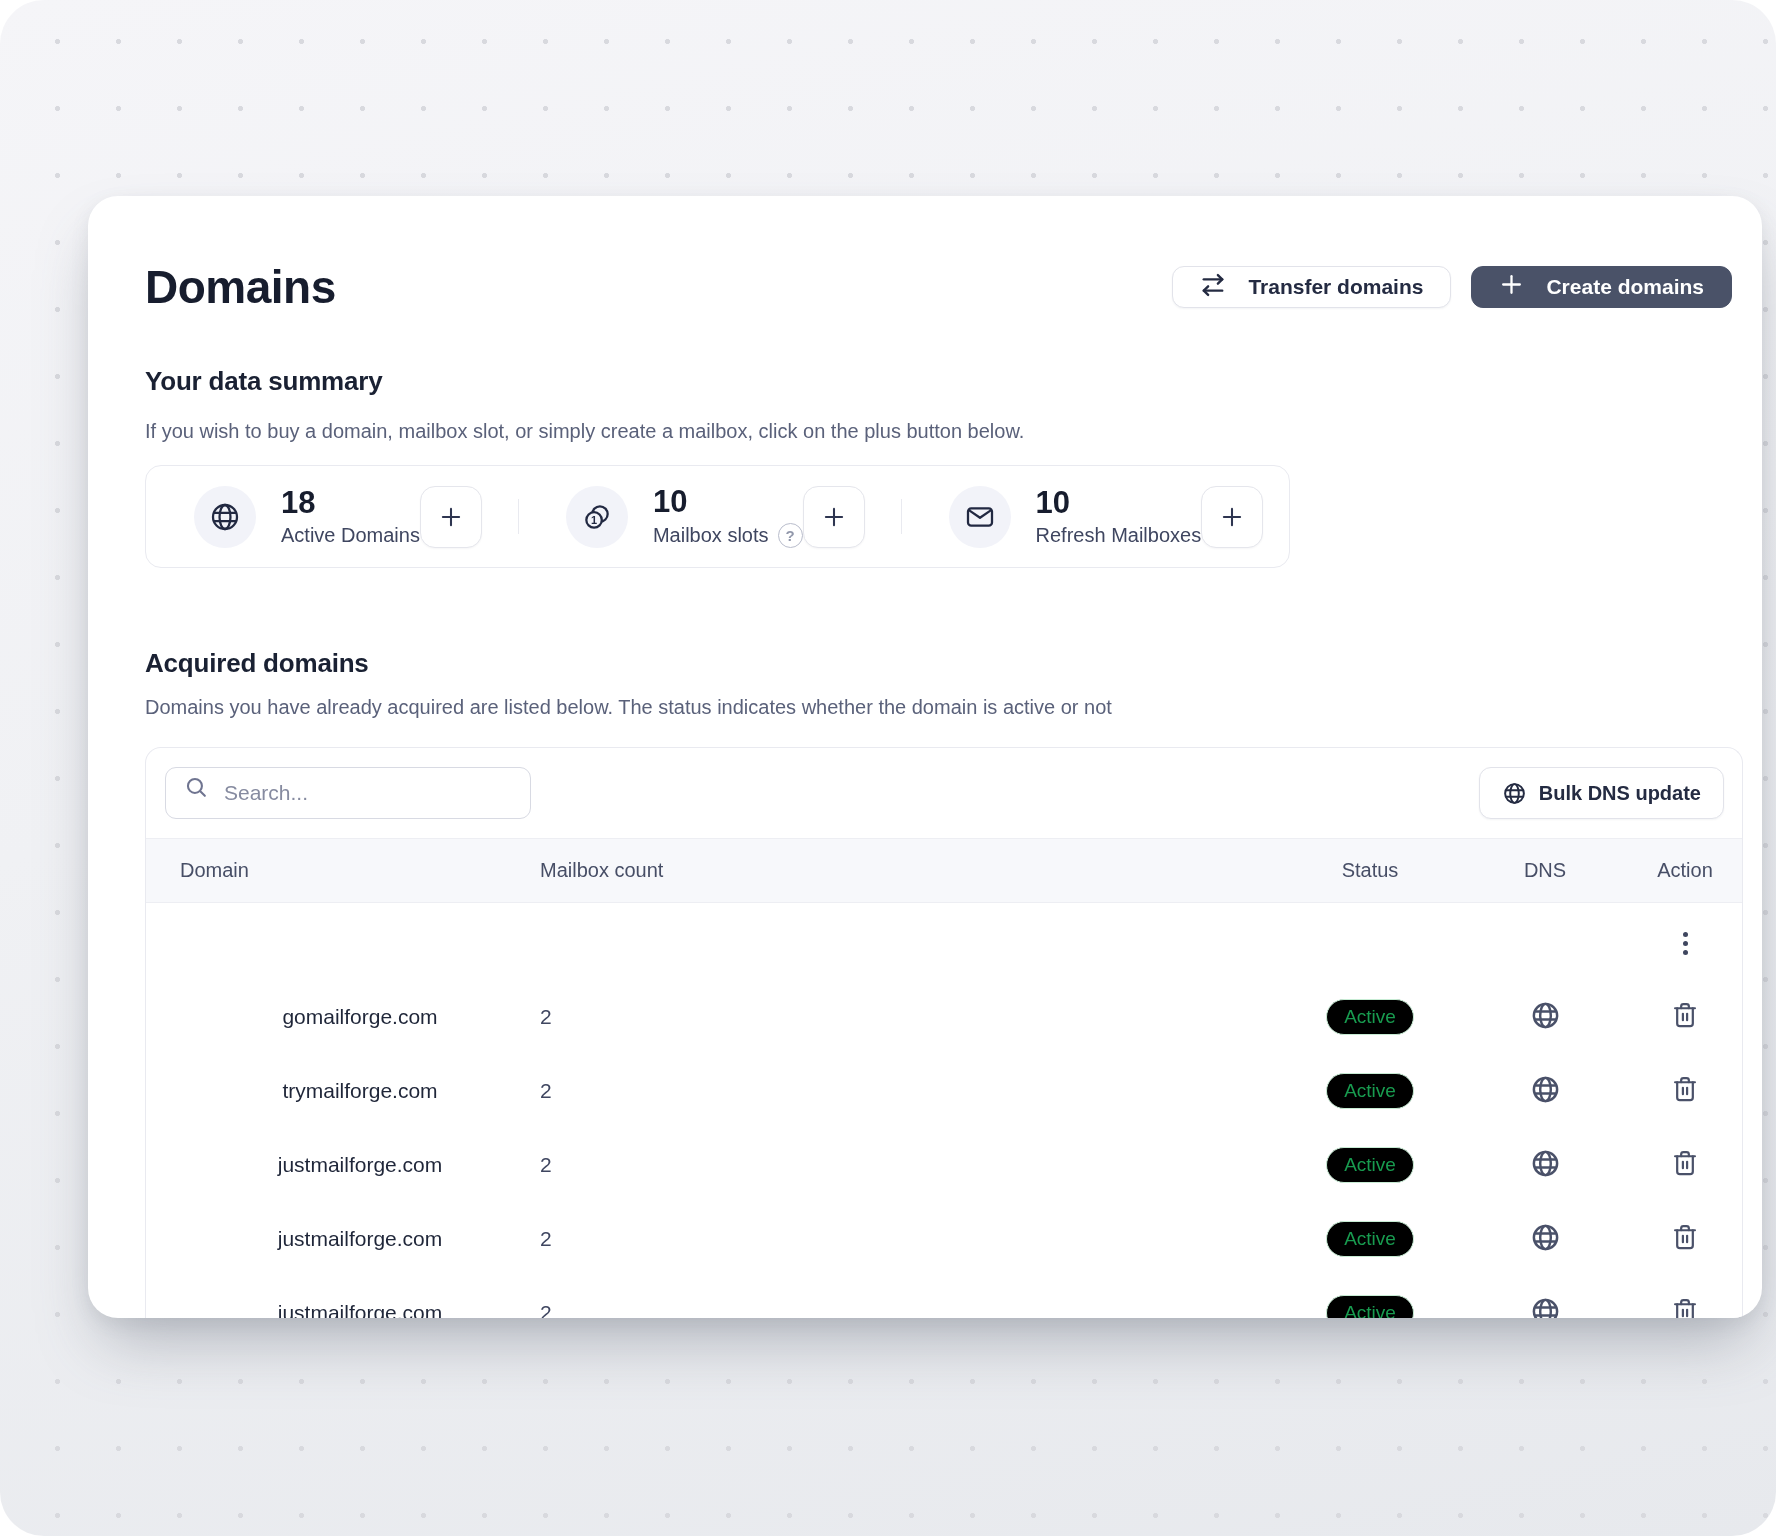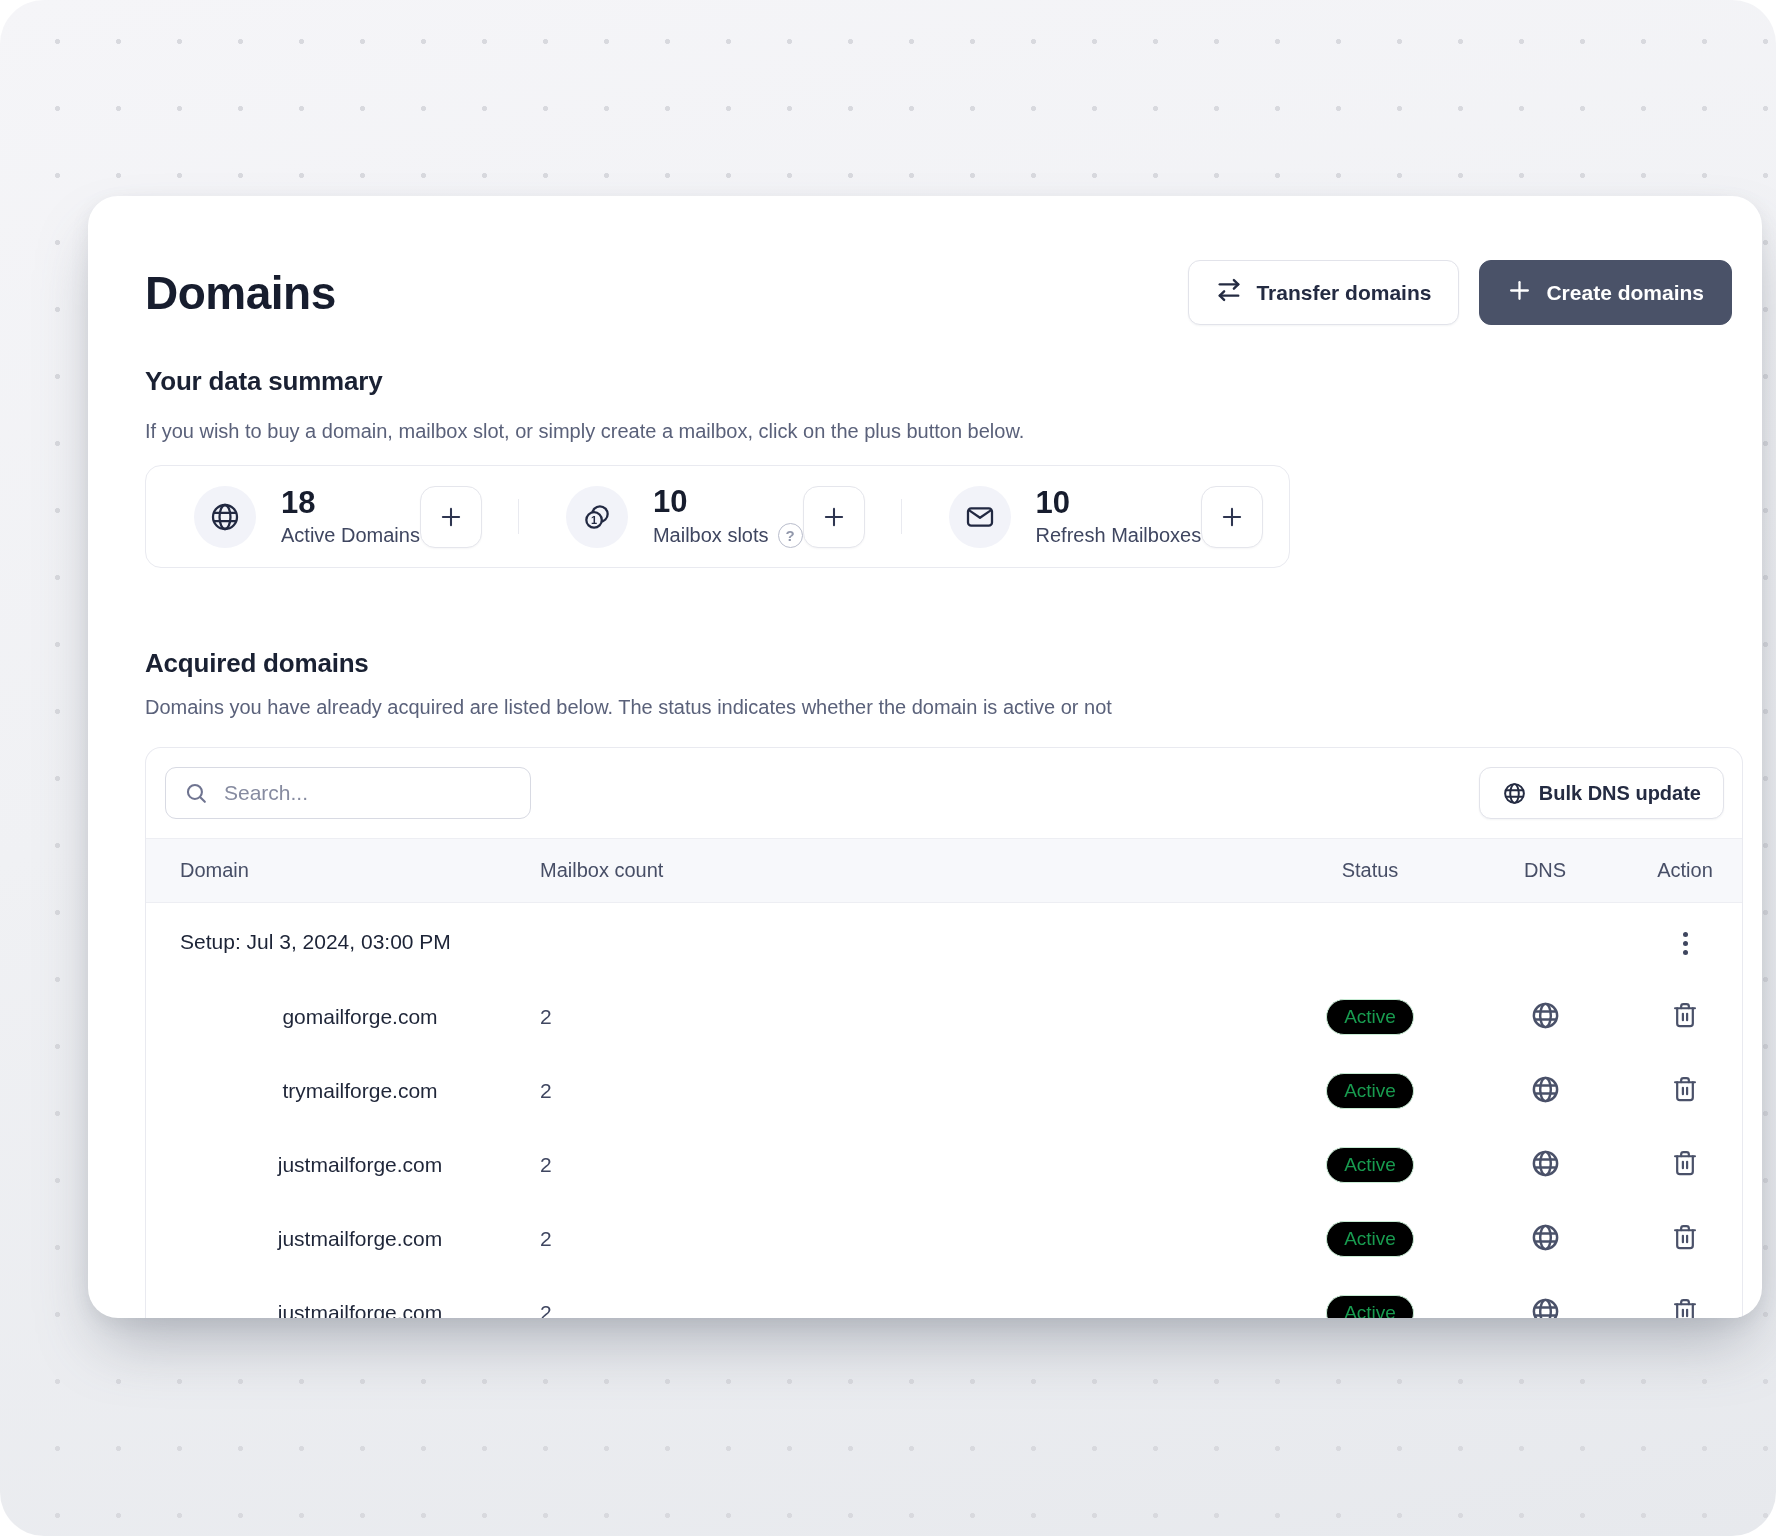--- a/index.html
+++ b/index.html
@@ -13,21 +13,21 @@
 
   
   .main-card{position:absolute;left:88px;top:196px;width:1674px;height:1122px;background:#ffffff;
     border-radius:30px;overflow:hidden;
     box-shadow:0 34px 64px -14px rgba(88,94,110,.40),0 6px 18px rgba(88,94,110,.10);}
 
   
   .page-header{position:absolute;left:57px;right:30px;top:64px;display:flex;align-items:center;justify-content:space-between;}
   .page-title{font-size:46px;font-weight:700;color:#171d2e;letter-spacing:-.5px;}
   .hdr-actions{display:flex;gap:20px;}
-  .btn{display:inline-flex;align-items:center;gap:14px;height:65px;padding:0 27px;border-radius:12px;
+  .btn{display:inline-flex;align-items:center;gap:22px;height:42px;padding:0 27px;border-radius:12px;
     font-size:21px;font-weight:700;cursor:pointer;user-select:none;box-sizing:border-box;}
   .btn-light{background:#ffffff;border:1.5px solid #e2e3ea;color:#242b42;box-shadow:0 1px 2px rgba(25,30,50,.05);}
   .btn-dark{background:#4a5268;border:1.5px solid #4a5268;color:#ffffff;}
   .btn svg{flex:0 0 auto;}
 
   
   .sec-h{position:absolute;left:57px;font-size:26px;font-weight:700;color:#1a2133;letter-spacing:-.2px;}
   .sec-d{position:absolute;left:57px;font-size:20px;color:#5a617a;}
   .sum-h{top:170px;text-align:center;} .sum-d{top:224px;} .acq-h{top:452px;} .acq-d{top:500px;}
 
@@ -42,21 +42,21 @@
   .stat-lbl{font-size:20px;color:#3f4660;margin-top:4px;display:flex;align-items:center;gap:9px;white-space:nowrap;}
   .help-ico{width:25px;height:25px;border-radius:50%;border:1.5px solid #b9bdcc;color:#9298ab;
     font-size:15px;font-weight:700;display:inline-flex;align-items:center;justify-content:center;cursor:pointer;box-sizing:border-box;}
   .plus-btn{margin-left:auto;width:62px;height:62px;border-radius:15px;border:1.5px solid #e5e6ec;background:#fff;
     display:flex;align-items:center;justify-content:center;color:#2e3550;cursor:pointer;box-shadow:0 1px 2px rgba(25,30,50,.04);box-sizing:border-box;flex:0 0 auto;}
 
   
   .table-card{position:absolute;left:57px;top:551px;width:1598px;height:640px;background:#fff;
     border:1.5px solid #e9eaf0;border-radius:16px 16px 0 0;border-bottom:none;box-sizing:border-box;}
   .toolbar{height:90px;display:flex;align-items:center;justify-content:space-between;padding:0 18px 0 19px;box-sizing:border-box;}
-  .search-box{display:flex;align-items:center;gap:13px;width:366px;height:52px;border:1.5px solid #d8dae3;border-radius:11px;
+  .search-box{display:flex;gap:13px;width:366px;height:52px;border:1.5px solid #d8dae3;border-radius:11px;
     padding:7px 18px;color:#7d8296;box-sizing:border-box;background:#fff;}
   .search-box input{border:none;outline:none;font-size:21px;color:#3c4257;width:100%;font-family:inherit;background:transparent;}
   .search-box input::placeholder{color:#868ba0;}
   .tb-actions{display:flex;gap:15px;}
   .btn-sm{height:52px;padding:0 22px;border-radius:12px;font-size:20px;gap:12px;}
 
   .thead,.trow{display:grid;grid-template-columns:360px 740px 180px 170px 110px 1fr;align-items:center;padding-left:34px;box-sizing:border-box;}
   .thead{height:65px;background:#f7f8fb;border-top:1.5px solid #edeef3;border-bottom:1.5px solid #edeef3;
     font-size:20px;color:#474e66;}
   .th.center,.cell.center{justify-self:center;}
@@ -204,21 +204,20 @@
       <div class="thead">
         <div class="th">Domain</div>
         <div class="th">Mailbox count</div>
         <div class="th center">Status</div>
         <div class="th center">DNS</div>
         <div class="th center">Action</div>
         <div></div>
       </div>
 
       <div class="trow group-row">
-        <div class="group-label">Setup: Jul 3, 2024, 03:00 PM</div>
         <div class="cell center" style="grid-column:5"><span class="kebab">
               <i></i>
               <i></i>
               <i></i>
             </span></div>
         <div></div>
       </div>
 
       <div id="rows-container">
   <div class="trow">

